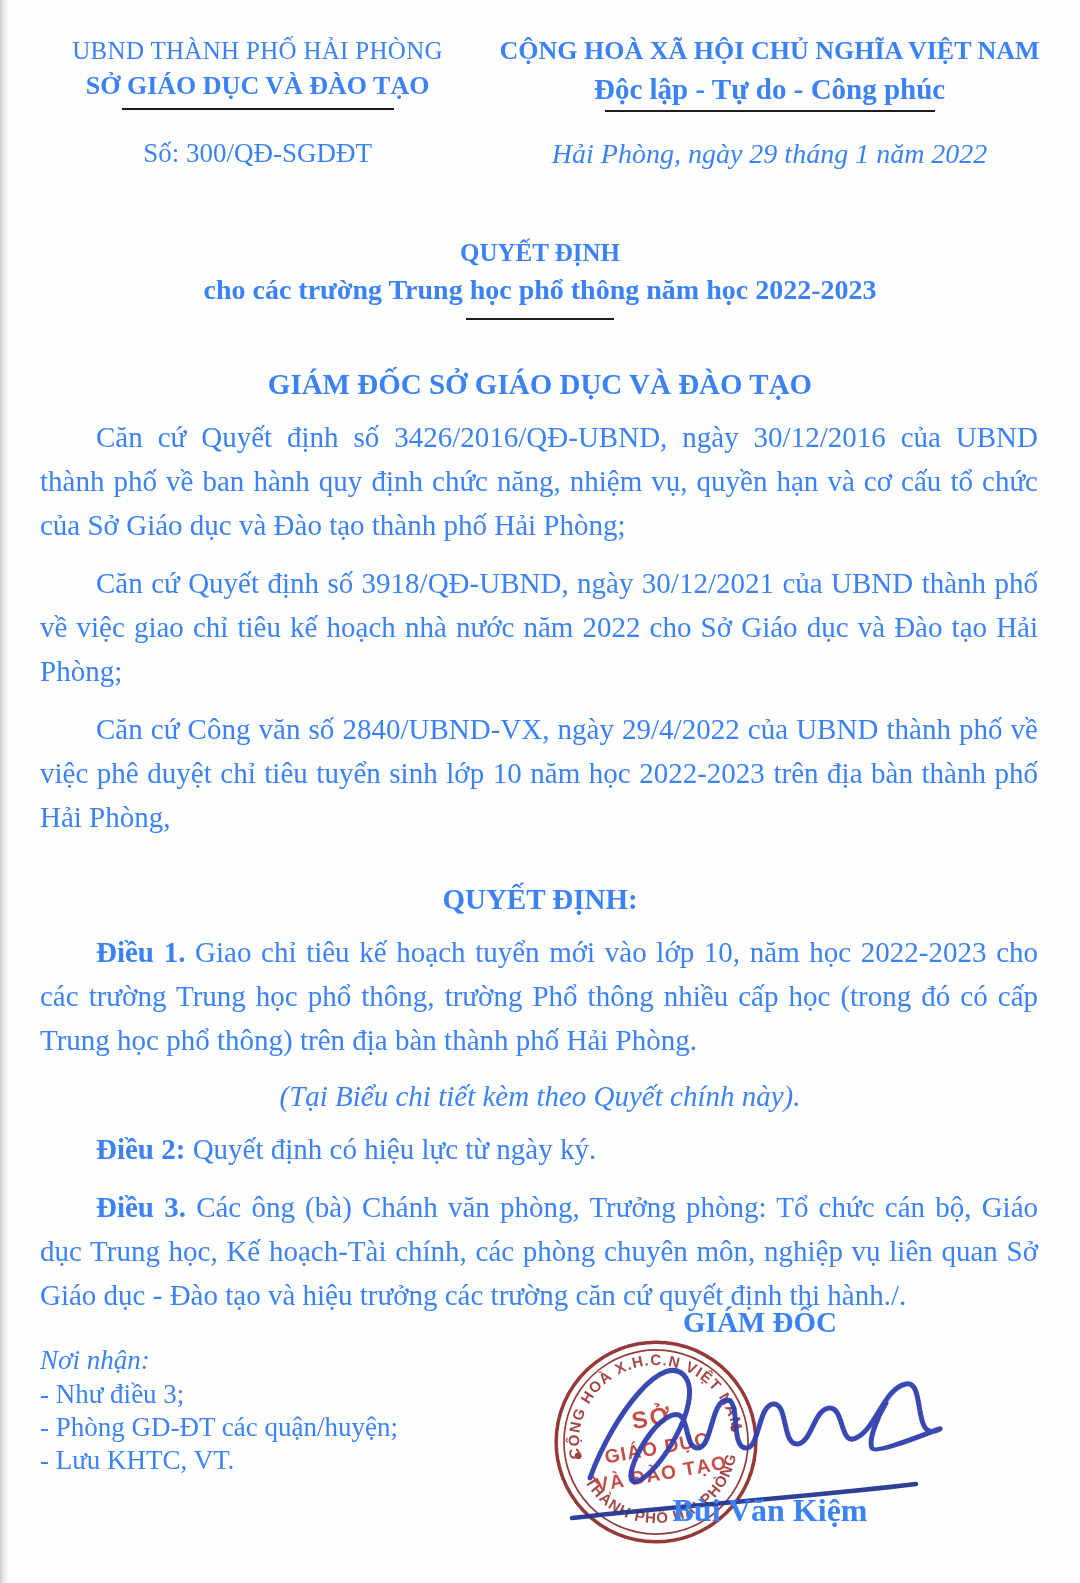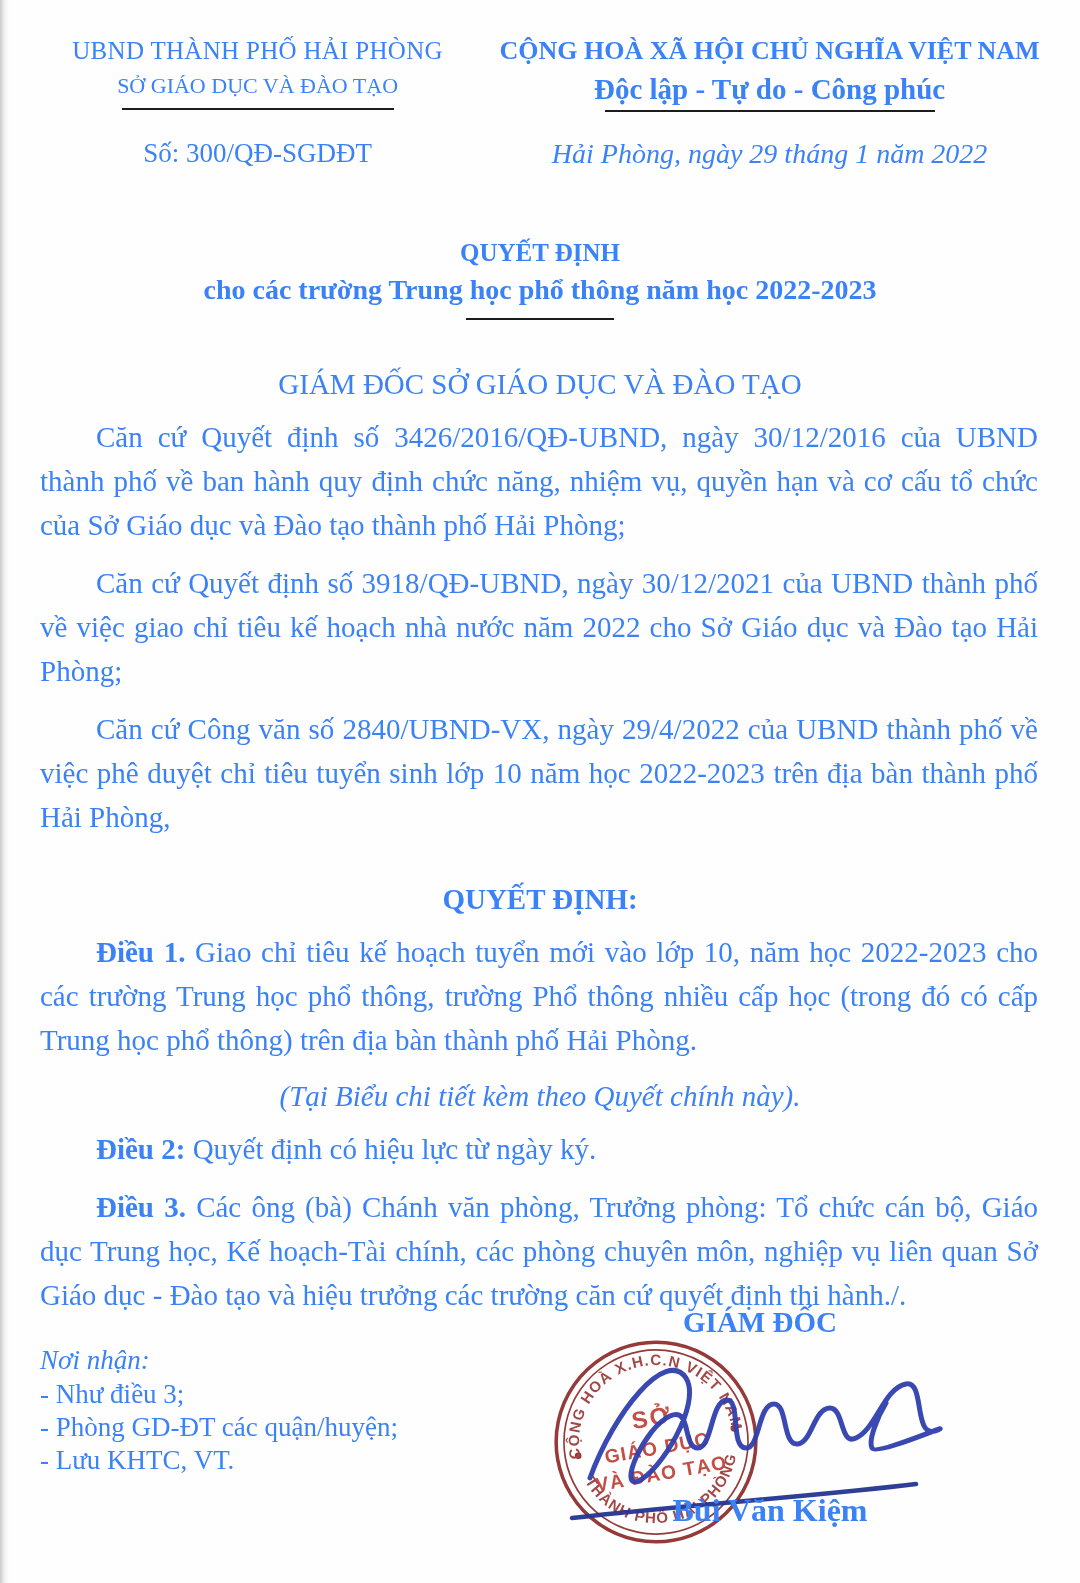--- a/index.html
+++ b/index.html
@@ -11,33 +11,33 @@
   .page::before {
     content:""; position:absolute; left:0; top:0; bottom:0; width:9px;
     background:linear-gradient(90deg,#bdbdbd,#e9e9e9 45%,#fefefe); opacity:.8;
     pointer-events:none;
   }
   
   .header-row { display:flex; padding-top:34px; }
   .hcol-left { width:44%; margin-left:20px; text-align:center; }
   .hcol-right { flex:1; text-align:center; padding-right:36px; }
   .h-line1-left { font-size:25px; line-height:34px; letter-spacing:.3px; }
-  .h-line2-left { font-size:22px; font-weight:normal; line-height:36px; }
+  .h-line2-left { font-size:26px; font-weight:bold; line-height:36px; }
   .rule-left  { width:272px; border-top:2px solid #1c1c1c; margin:4px auto 0; }
   .doc-number { font-size:27px; margin-top:28px; }
   .h-line1-right { font-size:26px; font-weight:bold; line-height:34px; }
   .h-line2-right { font-size:29px; font-weight:bold; line-height:38px; margin-top:2px; }
   .rule-right { width:330px; border-top:2px solid #1c1c1c; margin:2px auto 0; }
   .date-line { font-size:28px; font-style:italic; margin-top:26px; }
   
   .title-block { text-align:center; margin-top:64px; }
   .title-main { font-size:25px; font-weight:bold; line-height:38px; }
   .title-sub  { font-size:28px; font-weight:bold; line-height:36px; }
   .rule-title { width:148px; border-top:2px solid #1c1c1c; margin:10px auto 0; }
-  .issuer-heading { text-align:center; font-size:29px; font-weight:normal; margin-top:48px; }
+  .issuer-heading { text-align:center; font-size:29px; font-weight:bold; margin-top:48px; }
   
   .para {
     font-size:29px; line-height:44px; text-align:justify;
     margin:14px 42px 0 40px; text-indent:56px;
   }
   .para .lead { font-weight:bold; }
   .decision-heading { text-align:center; font-size:29px; font-weight:bold; margin-top:44px; }
   .note-italic { text-align:center; font-style:italic; font-size:29px; margin-top:18px; }
   
   .signoff-title { position:absolute; left:630px; top:1306px; width:260px;

